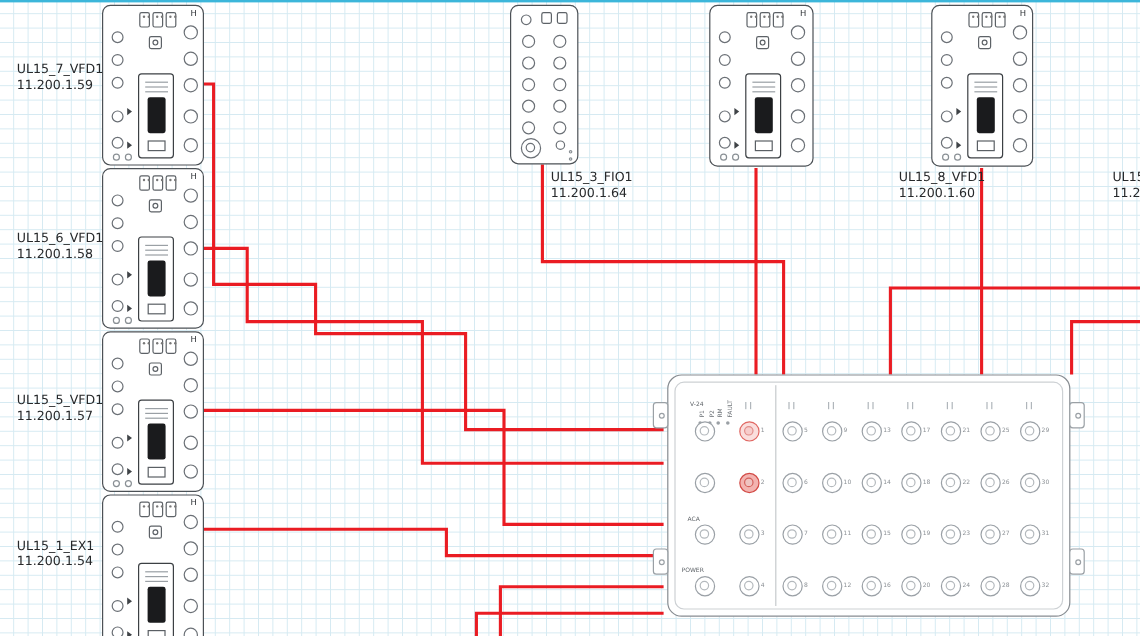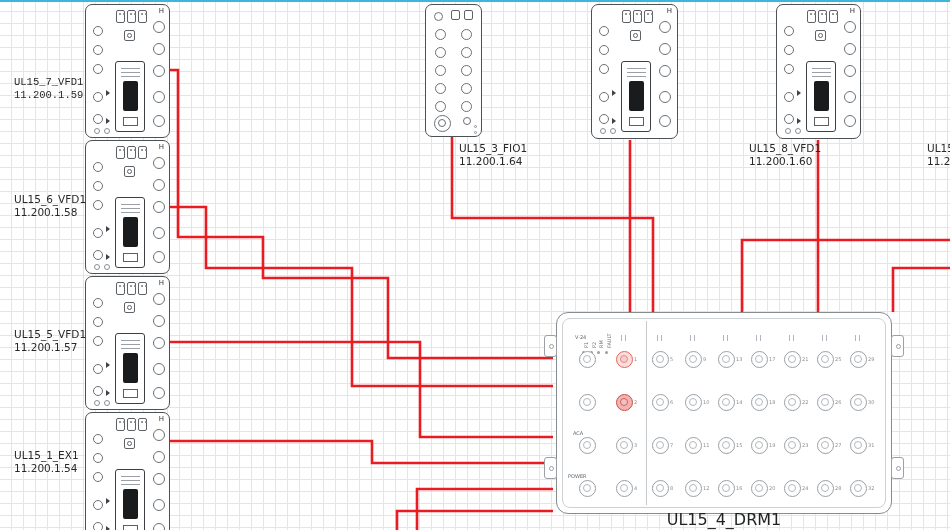--- a/index.html
+++ b/index.html
@@ -495,22 +495,21 @@
           <div class="m12i"></div>
         </div>
         <div class="pnum" style="left: 311px; top: 129px;">31</div>
         <div class="m12" style="left: 292.5px; top: 166.5px;">
           <div class="m12i"></div>
         </div>
         <div class="pnum" style="left: 311px; top: 172px;">32</div>
       </div>
     </div>
   <div id="labels">
-    <div class="drm-title">UL15_4_DRM1</div>
-  <div class="dev-label" style="left: 14px; top: 76px; font-family: Liberation Mono, monospace;">
+  <div class="dev-label" style="left: 14px; top: 52px;">
         <div>UL15_7_VFD1</div>
         <div>11.200.1.59</div>
       </div>
       <div class="dev-label" style="left: 14px; top: 193px;">
         <div>UL15_6_VFD1</div>
         <div>11.200.1.58</div>
       </div>
       <div class="dev-label" style="left: 14px; top: 328px;">
         <div>UL15_5_VFD1</div>
         <div>11.200.1.57</div>

